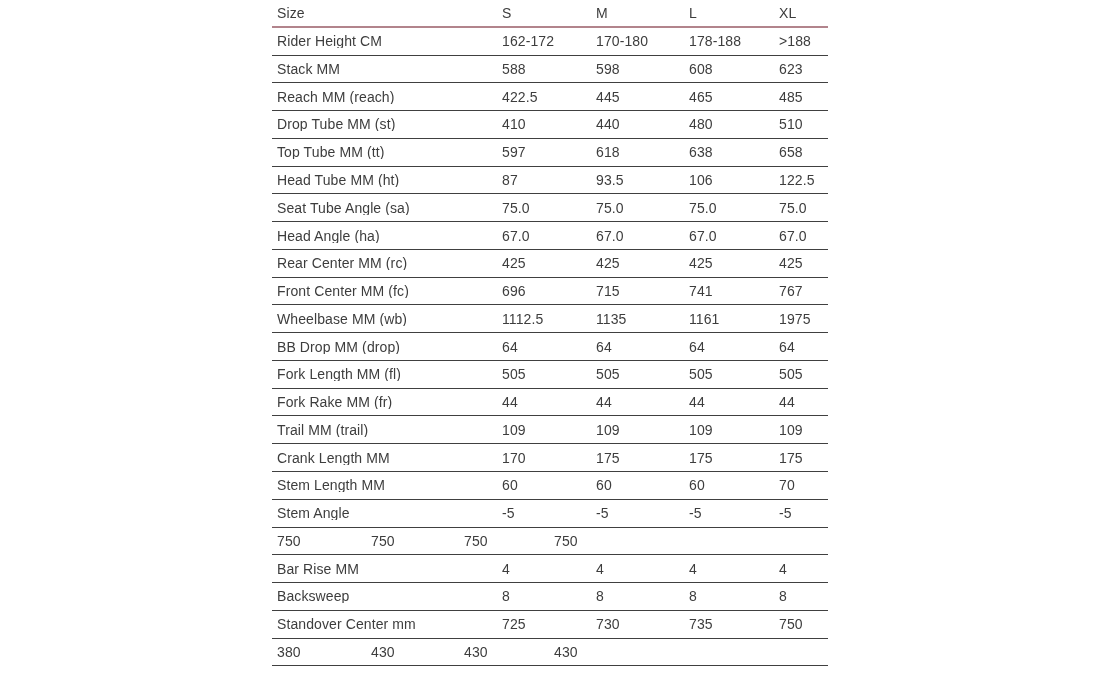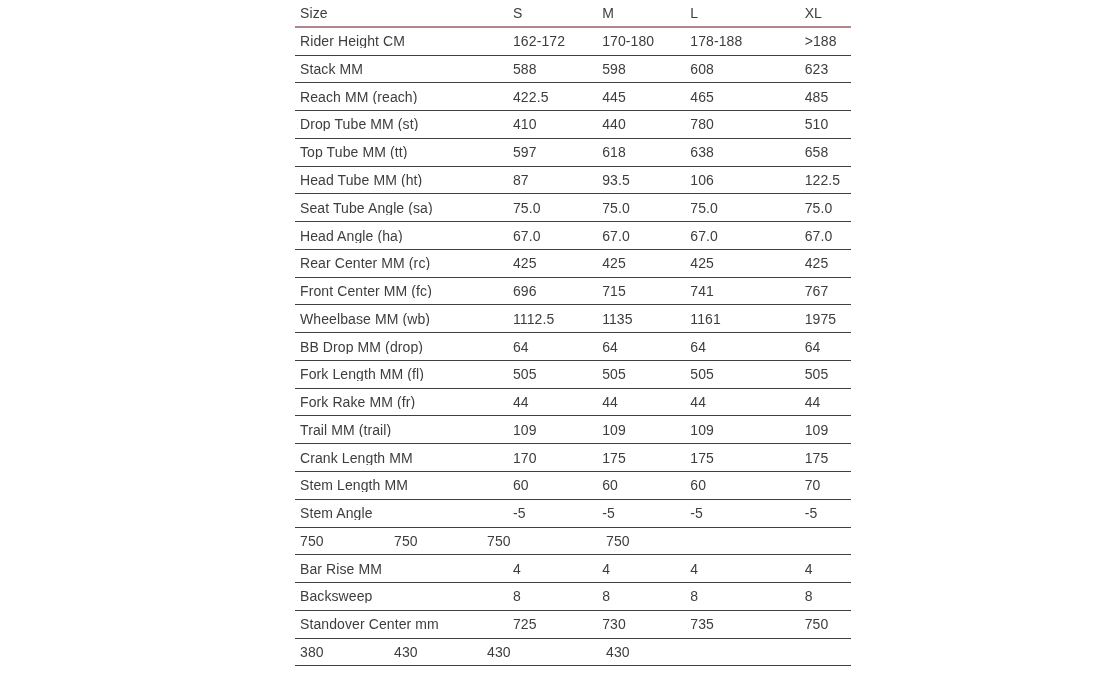--- a/index.html
+++ b/index.html
@@ -9,21 +9,21 @@
   }
   body {
     position: relative;
     width: 1119px;
     height: 689px;
     font-family: "Liberation Sans", sans-serif;
     overflow: hidden;
   }
   .geo-table {
     position: absolute;
-    left: 295px;
+    left: 272px;
     top: 0;
     width: 556px;
   }
   .row {
     display: flex;
     align-items: center;
     box-sizing: border-box;
     height: 27.78px;
     border-bottom: 1px solid #404040;
   }
@@ -37,21 +37,21 @@
     line-height: 1;
     color: #3d3d3d;
     letter-spacing: 0.1px;
     white-space: nowrap;
     overflow: hidden;
   }
   .cell.c0 { width: 225px; }
   .cell.c1 { width: 94px; }
   .cell.c2 { width: 93px; }
   .cell.c3 { width: 90px; }
-  .cell.c4 { width: 54px; margin-left: 29px; }
+  .cell.c4 { width: 54px; }
 </style>
 </head>
 <body>
 
 <div class="geo-table">
   <div class="row header">
     <div class="cell c0">Size</div>
     <div class="cell c1">S</div>
     <div class="cell c2">M</div>
     <div class="cell c3">L</div>
@@ -76,21 +76,21 @@
         <div class="cell c0">Reach MM (reach)</div>
         <div class="cell c1">422.5</div>
         <div class="cell c2">445</div>
         <div class="cell c3">465</div>
         <div class="cell c4">485</div>
       </div>
       <div class="row">
         <div class="cell c0">Drop Tube MM (st)</div>
         <div class="cell c1">410</div>
         <div class="cell c2">440</div>
-        <div class="cell c3">780</div>
+        <div class="cell c3">480</div>
         <div class="cell c4">510</div>
       </div>
       <div class="row">
         <div class="cell c0">Top Tube MM (tt)</div>
         <div class="cell c1">597</div>
         <div class="cell c2">618</div>
         <div class="cell c3">638</div>
         <div class="cell c4">658</div>
       </div>
       <div class="row">

